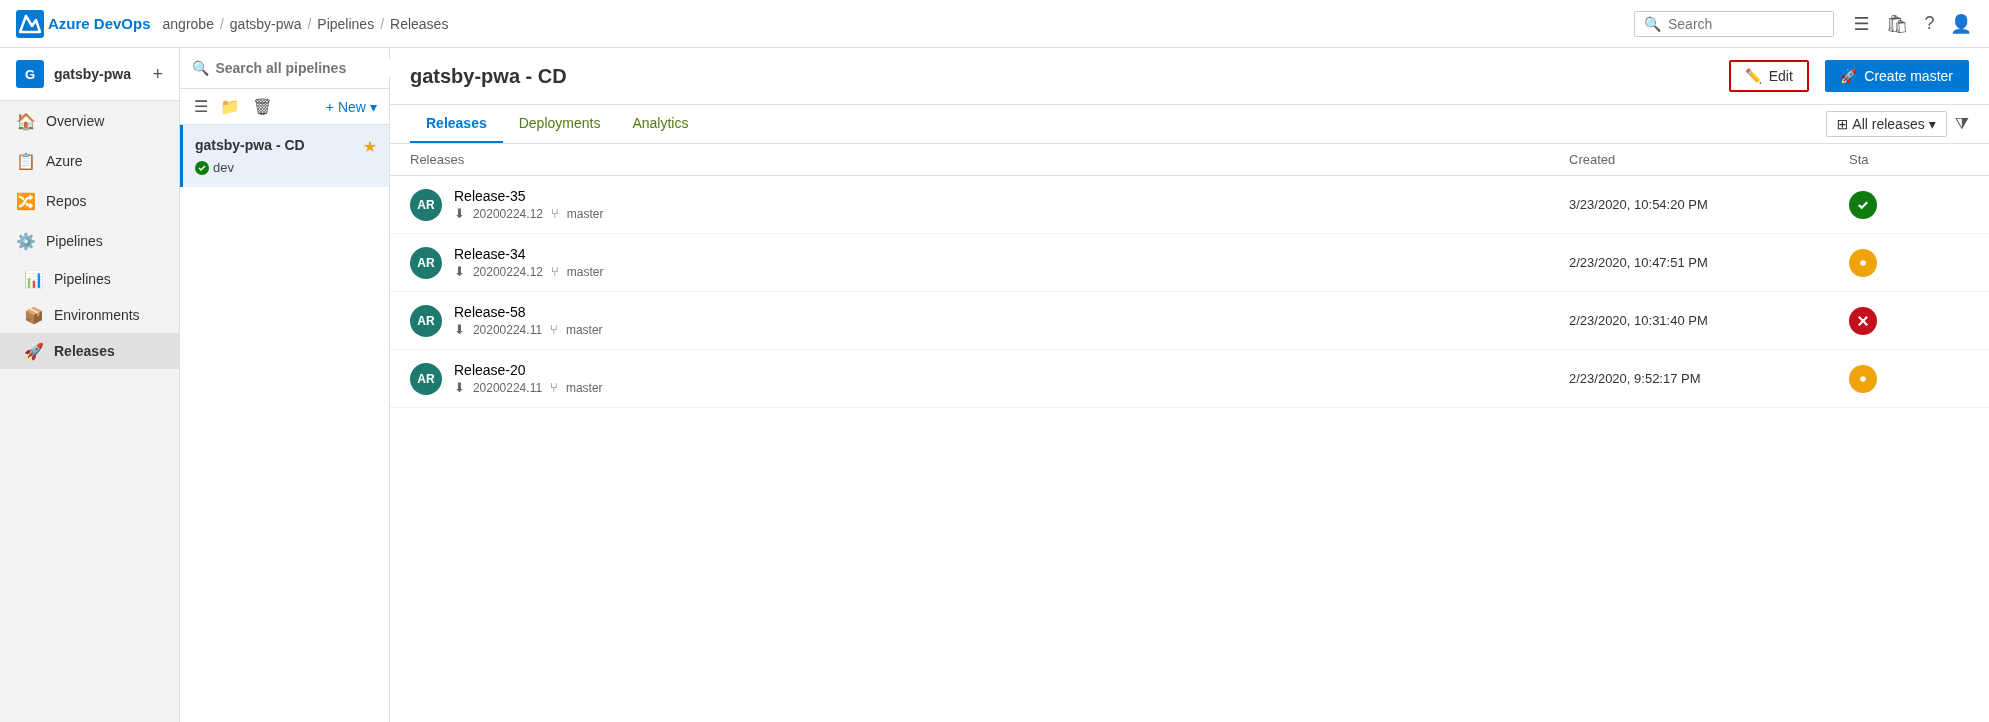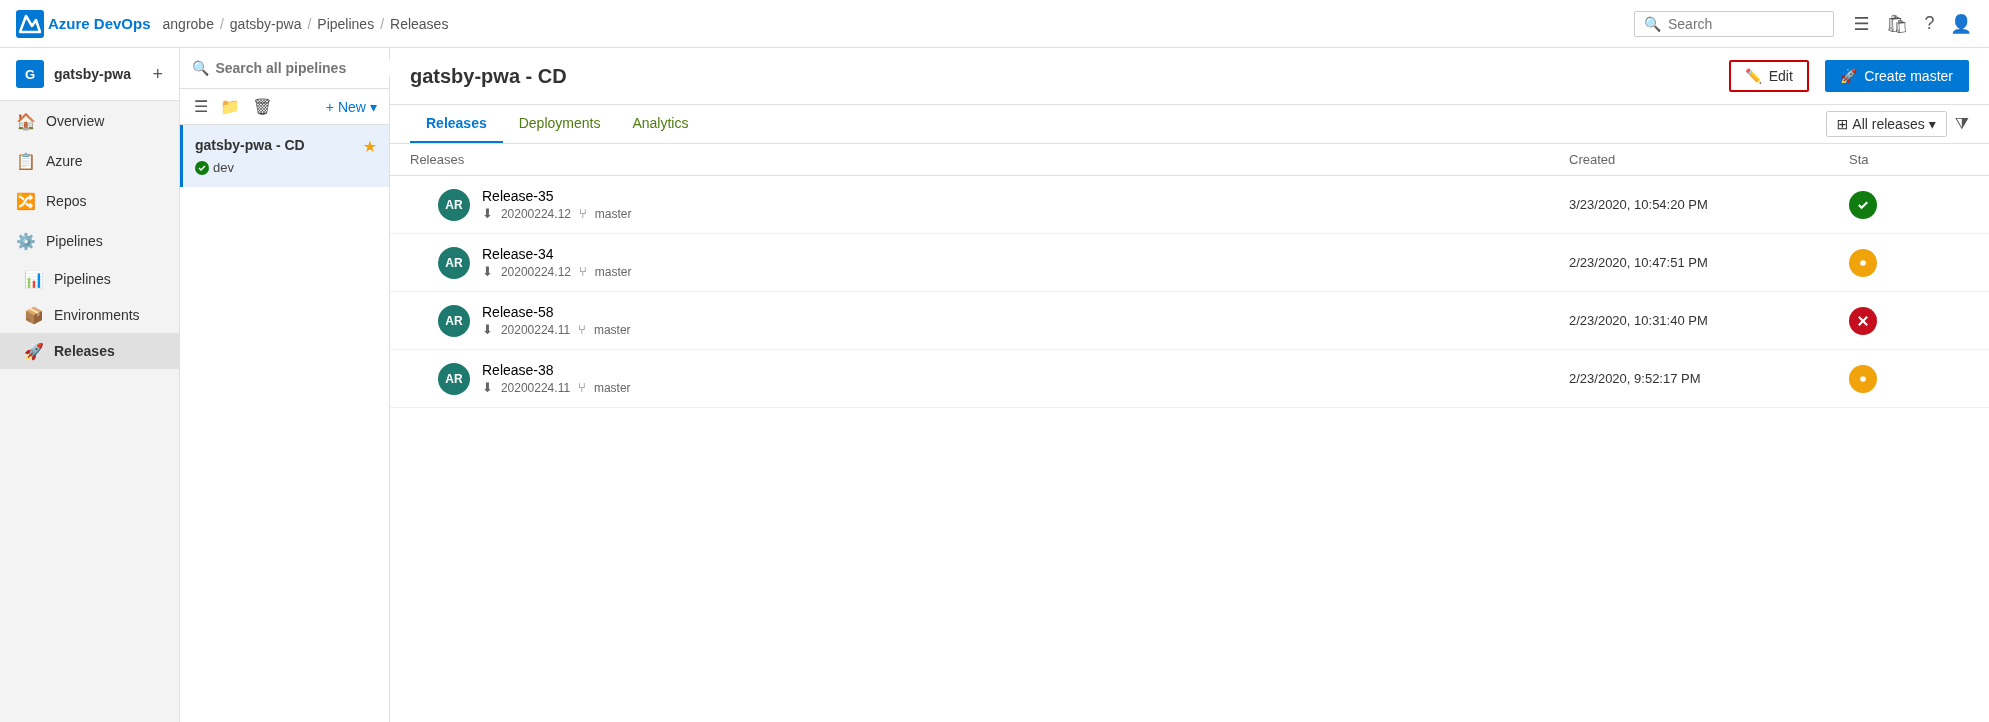--- a/index.html
+++ b/index.html
@@ -324,21 +324,20 @@
       grid-template-columns: 1fr 280px 120px;
       padding: 12px 20px;
       border-bottom: 1px solid #f0f0f0;
       align-items: center;
       cursor: pointer;
     }
     .release-info {
       display: flex;
       align-items: center;
       gap: 12px;
-      margin-left: 28px;
     }
     .release-avatar {
       width: 32px;
       height: 32px;
       border-radius: 50%;
       background: #1e7a6e;
       color: #fff;
       display: flex;
       align-items: center;
       justify-content: center;
@@ -585,21 +584,21 @@
                   <line x1="2" y1="2" x2="8" y2="8" stroke="white" stroke-width="1.5"></line>
                   <line x1="8" y1="2" x2="2" y2="8" stroke="white" stroke-width="1.5"></line>
                 </svg>
       </div>
     </div>
   </div>
           <div class="release-row">
     <div class="release-info">
       <div class="release-avatar">AR</div>
       <div class="release-details">
-        <div class="release-name">Release-38</div>
+        <div class="release-name">Release-20</div>
         <div class="release-meta">
           <span class="release-meta-icon">⬇</span>
           <span>20200224.11</span>
           <span class="release-meta-icon">⑂</span>
           <span>master</span>
         </div>
       </div>
     </div>
     <div class="release-date">2/23/2020, 9:52:17 PM</div>
     <div>

